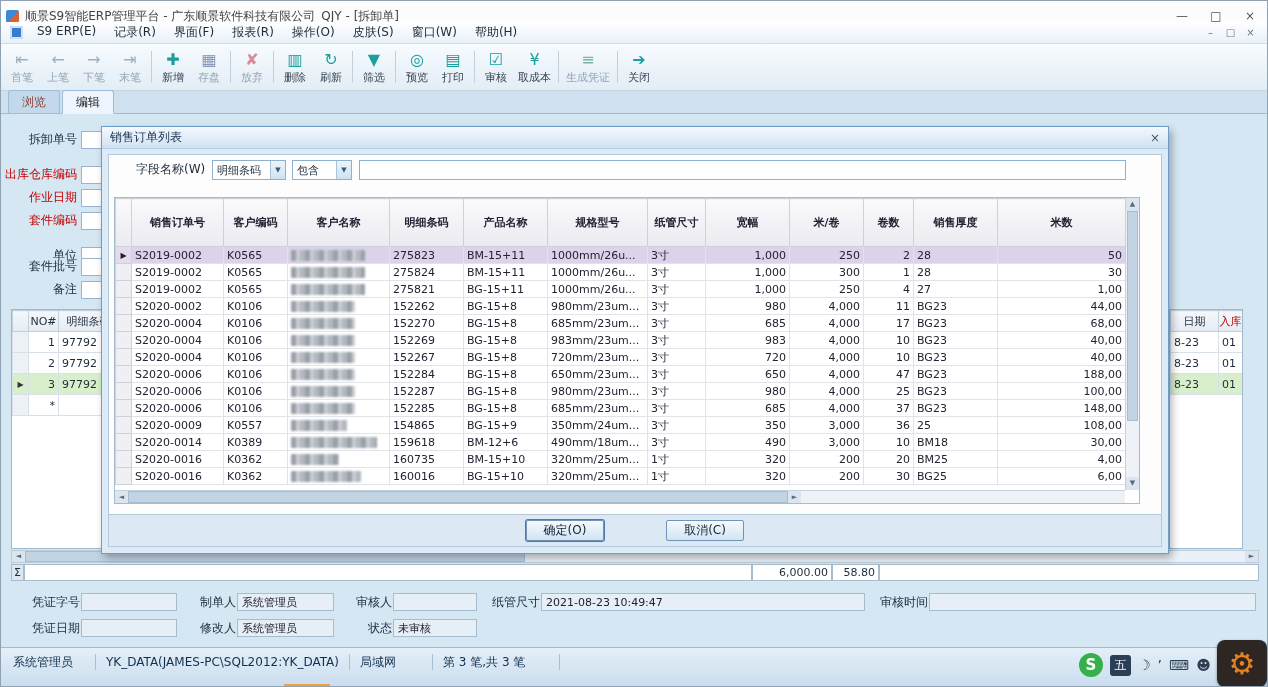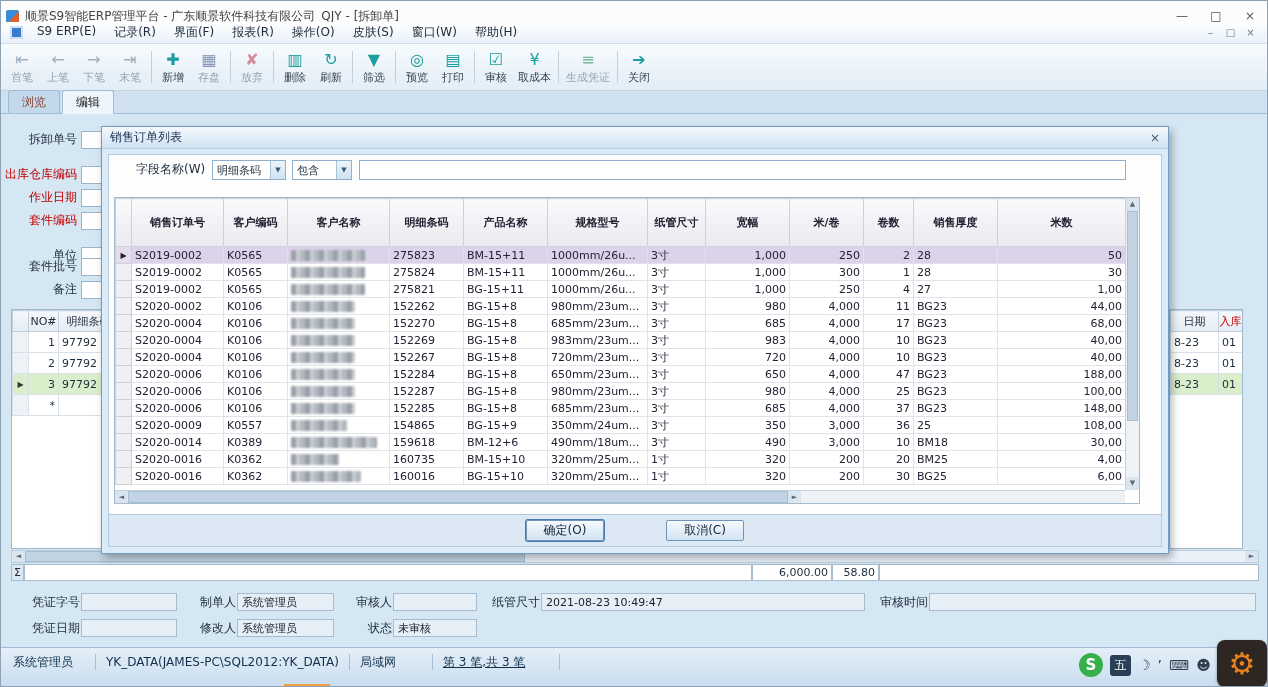--- a/index.html
+++ b/index.html
@@ -698,21 +698,21 @@
   </div>
 
   <div class="statusbar">
     <div class="sb-items">
         <span class="sb-item" style="min-width: 86px;">系统管理员</span>
         <span class="sb-sep"></span>
         <span class="sb-item" style="min-width: 190px;">YK_DATA(JAMES-PC\SQL2012:YK_DATA)</span>
         <span class="sb-sep"></span>
         <span class="sb-item" style="min-width: 76px;">局域网</span>
         <span class="sb-sep"></span>
-        <span class="sb-item" style="min-width: 120px; text-decoration: underline;">第 3 笔,共 3 笔</span>
+        <span class="sb-item" style="min-width: 120px;">第 3 笔,共 3 笔</span>
         <span class="sb-sep"></span>
       </div>
   </div>
 
   <div class="tray">
     <span class="tray-s">S</span>
     <span class="tray-wubi">五</span>
     <span class="tray-ico">☽</span>
     <span class="tray-ico">’</span>
     <span class="tray-ico">⌨</span>

